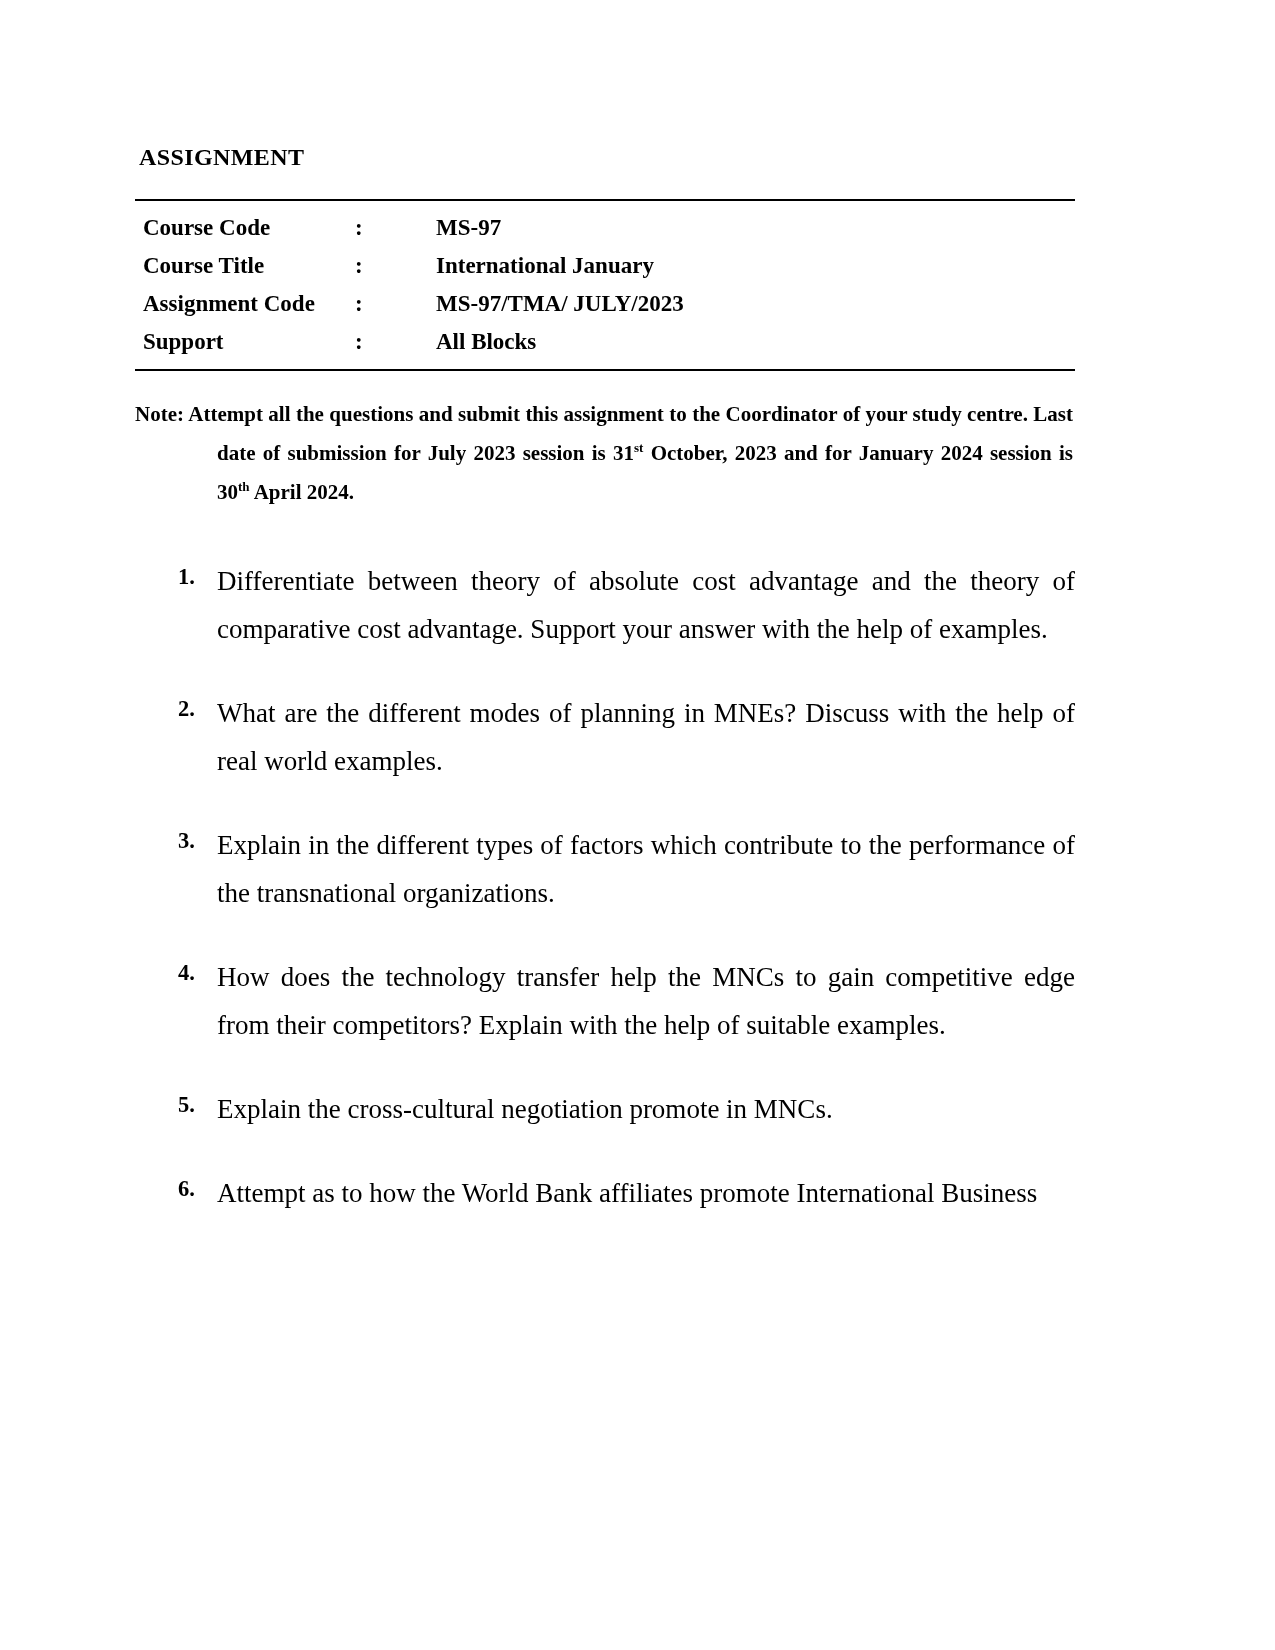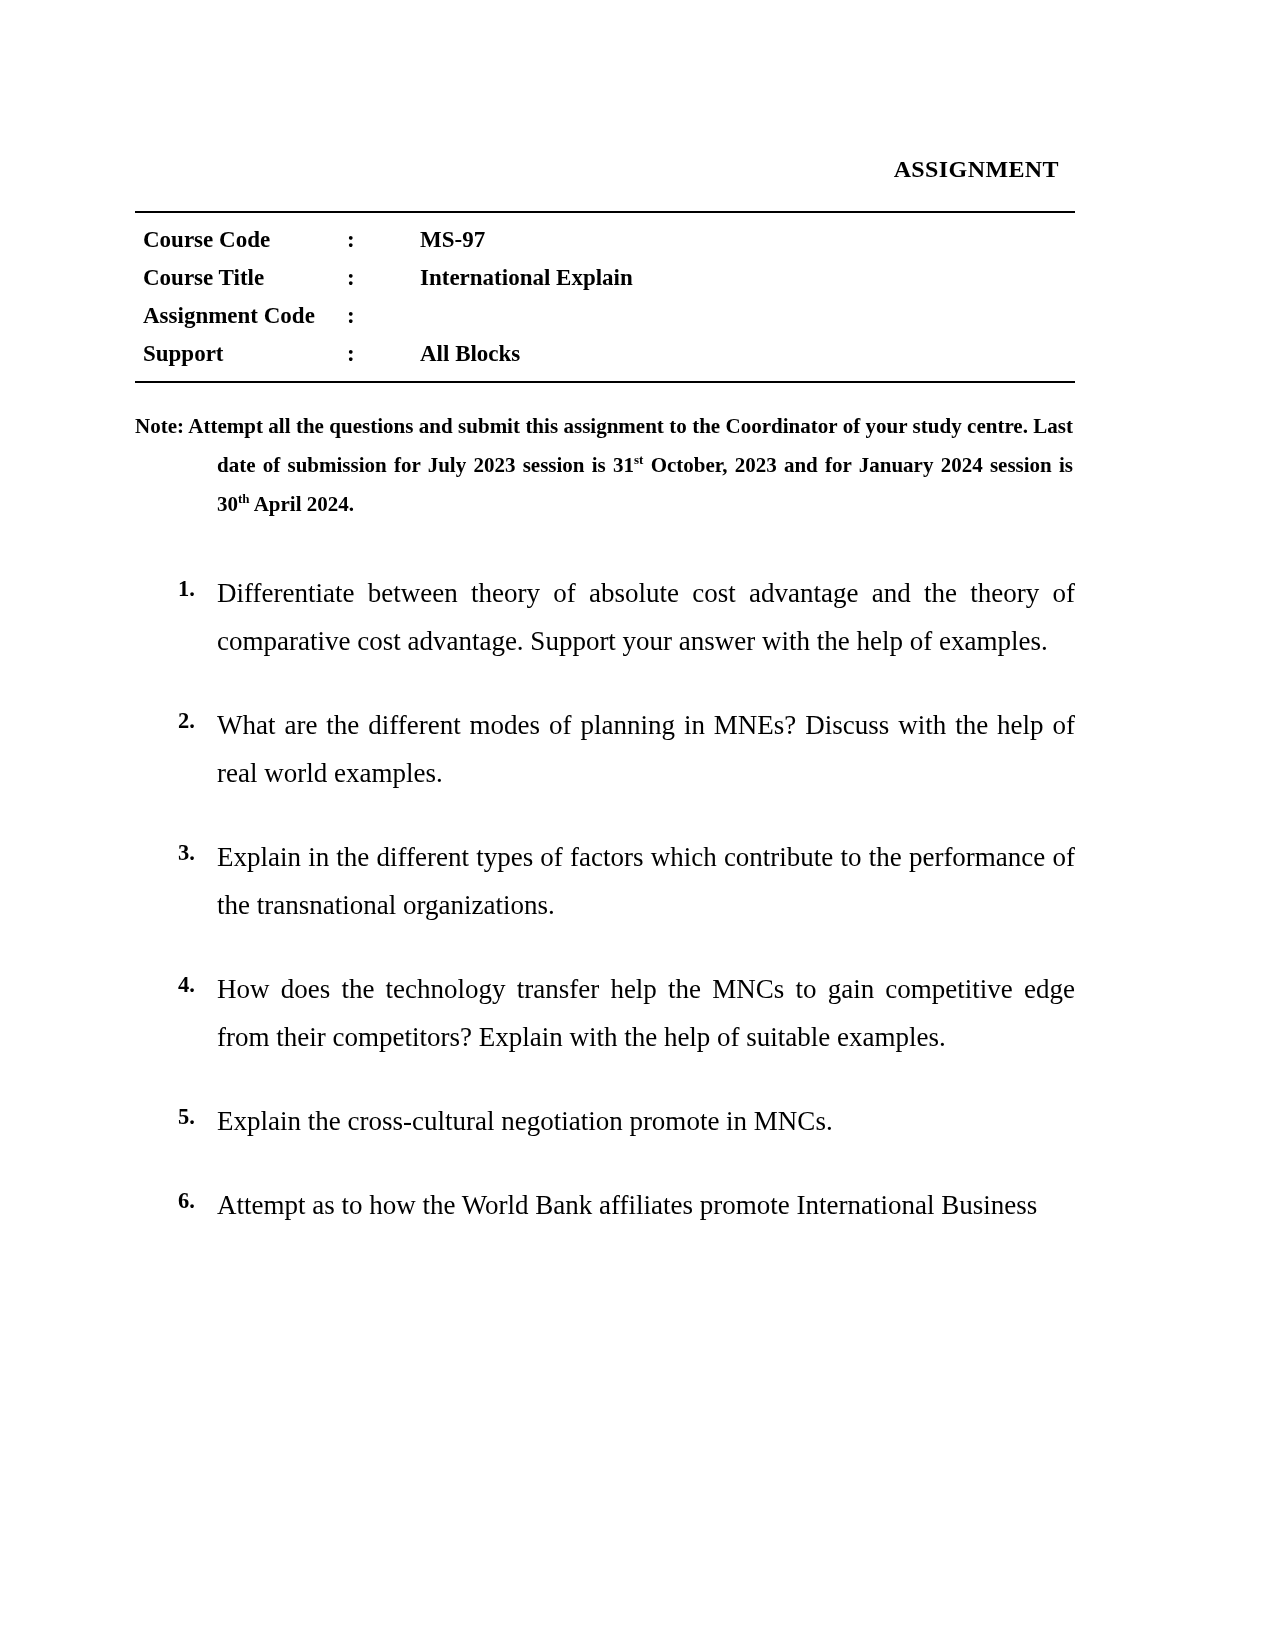--- a/index.html
+++ b/index.html
@@ -24,43 +24,44 @@
   }
   .content {
     position: absolute;
     left: 135px;
     top: 0;
     width: 940px;
   }
 
   
   .doc-title {
-    text-align: right;
+    text-align: left;
     font-weight: bold;
     font-size: 24px;
     letter-spacing: 0.4px;
-    margin: 16px;
+    margin: 4px;
     padding-top: 140px;
     line-height: 1.1;
   }
 
   
   .info-table {
     margin-top: 29px;
     border-top: 2.2px solid #000;
     border-bottom: 2.2px solid #000;
     padding: 7px 0 9px 0;
   }
   .info-row {
     display: flex;
     align-items: baseline;
     font-size: 23px;
     font-weight: bold;
     line-height: 1.0;
     padding: 7.5px 0 7.5px 0;
+    gap: 8px;
   }
   .info-label {
     width: 212px;
     flex: 0 0 212px;
     padding-left: 8px;
     box-sizing: border-box;
   }
   .info-colon {
     width: 73px;
     flex: 0 0 73px;
@@ -129,26 +130,27 @@
 
       <div class="info-row">
         <div class="info-label">Course Code</div>
         <div class="info-colon">:</div>
         <div class="info-value">MS-97</div>
       </div>
 
       <div class="info-row">
         <div class="info-label">Course Title</div>
         <div class="info-colon">:</div>
-        <div class="info-value">International Explain</div>
+        <div class="info-value">International January</div>
       </div>
 
       <div class="info-row">
         <div class="info-label">Assignment Code</div>
         <div class="info-colon">:</div>
+        <div class="info-value">MS-97/TMA/ JULY/2023</div>
       </div>
 
       <div class="info-row">
         <div class="info-label">Support</div>
         <div class="info-colon">:</div>
         <div class="info-value">All Blocks</div>
       </div>
 
     </div>
 

